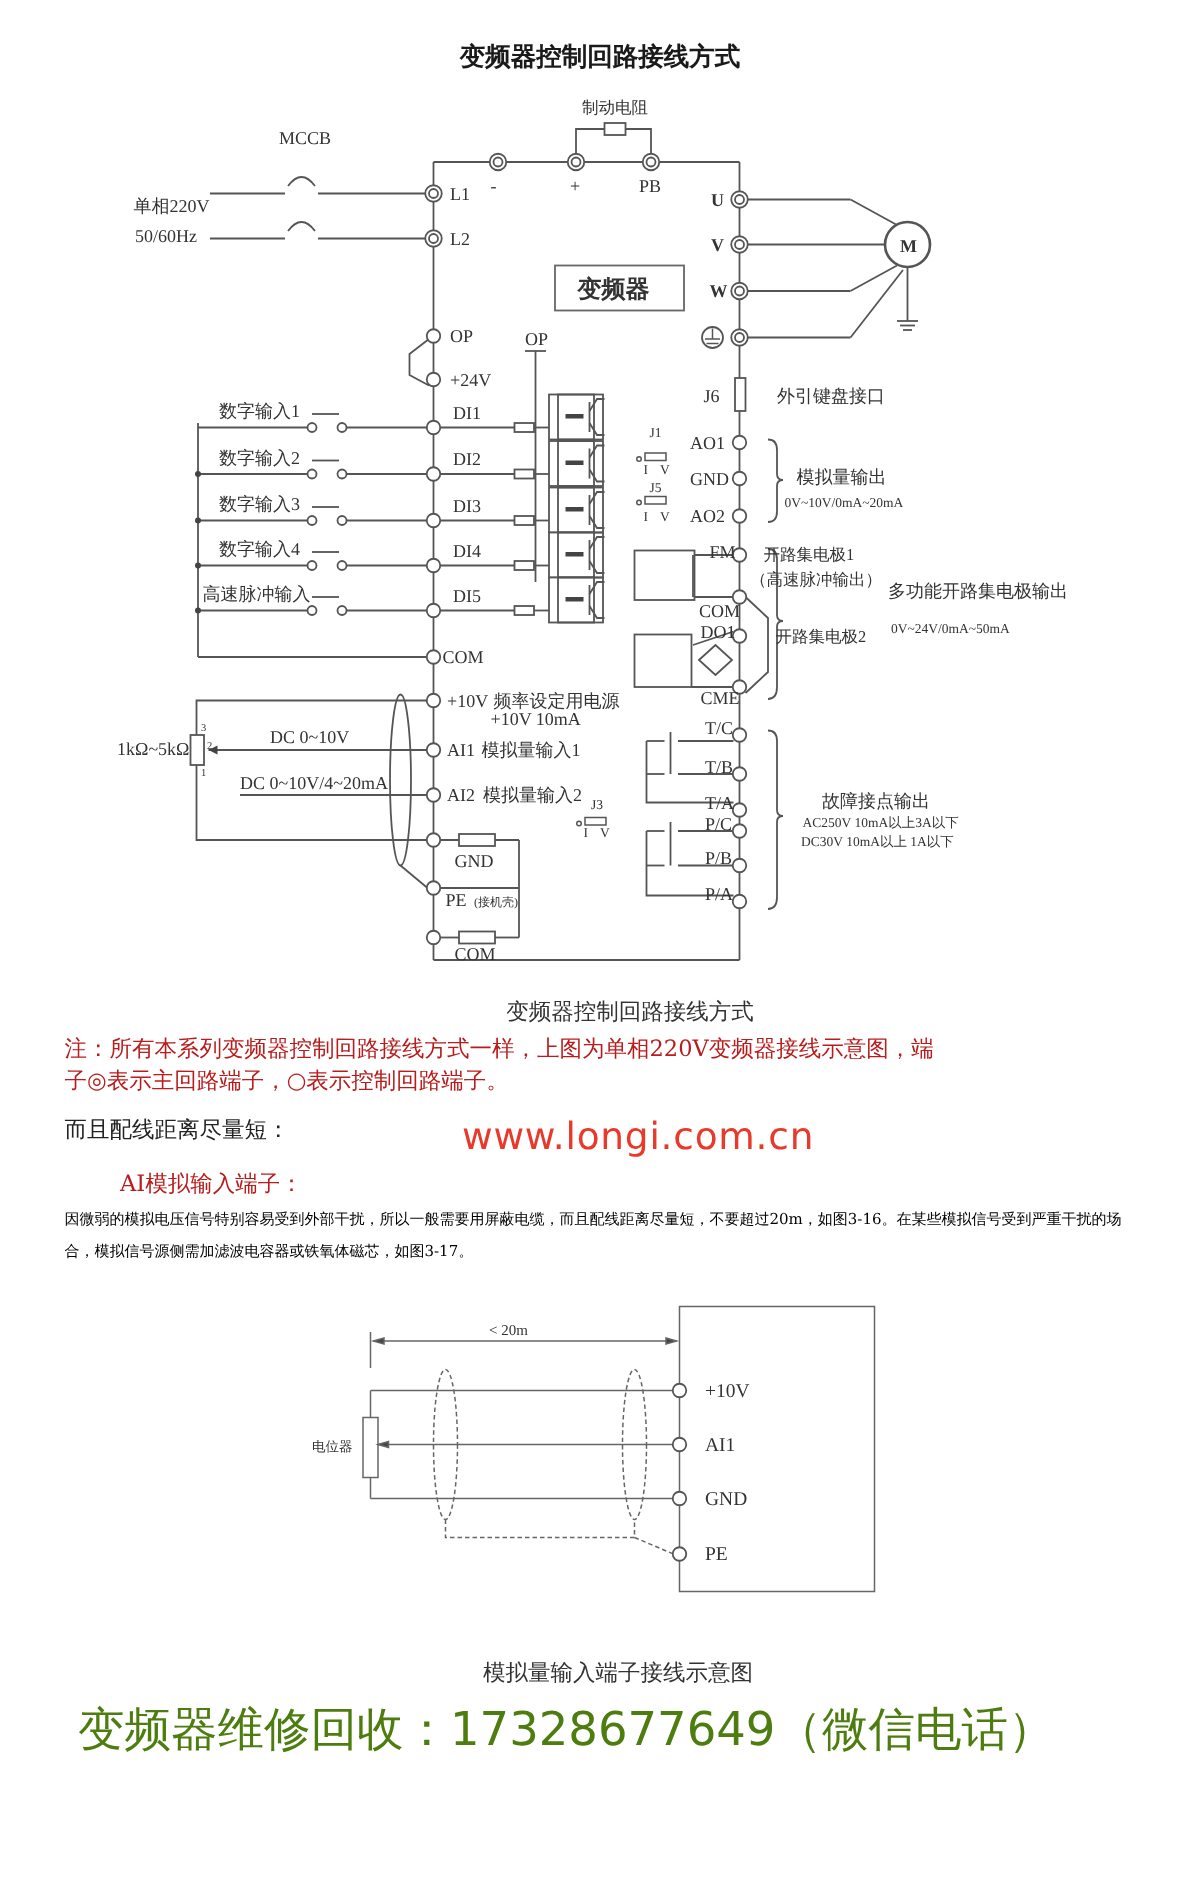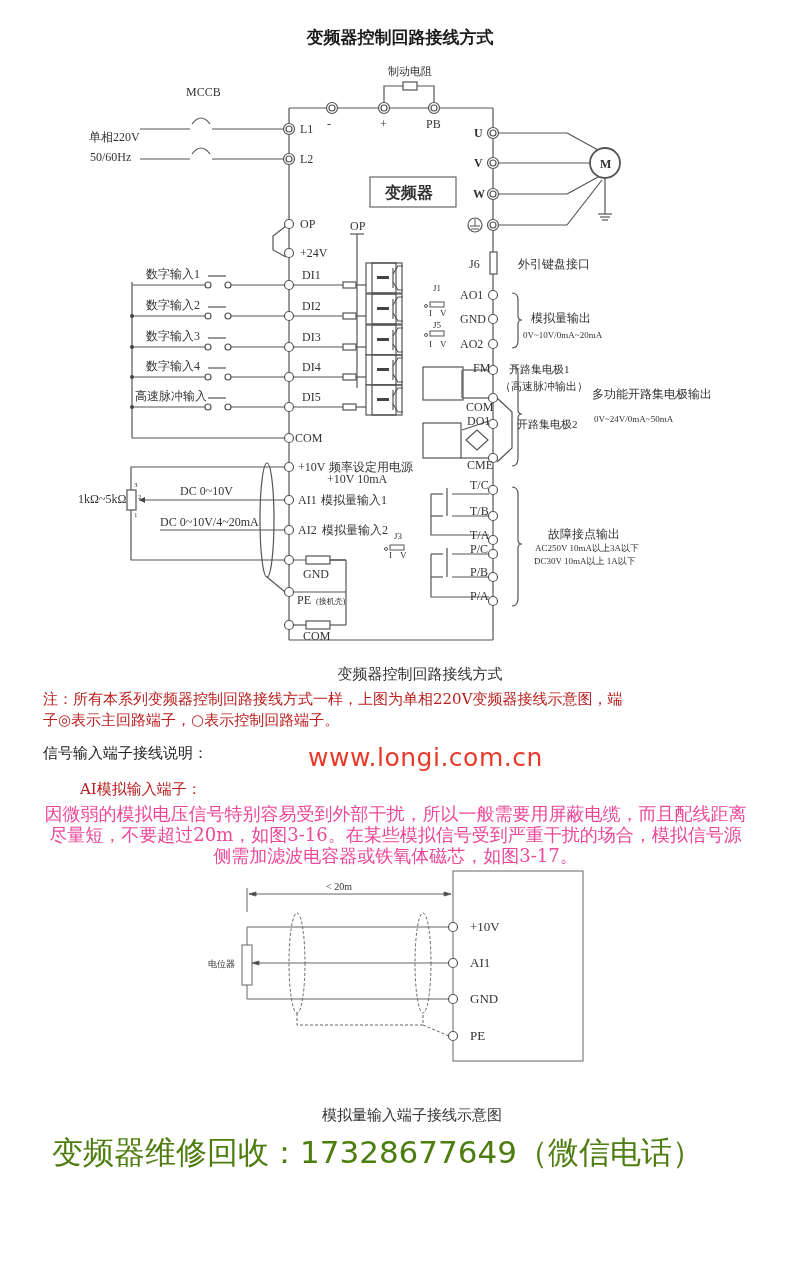--- a/index.html
+++ b/index.html
@@ -9,21 +9,21 @@
   .title { font-family: "DejaVu Sans", "Liberation Sans", sans-serif; font-size: 17px; font-weight: bold; color: #1a1a1a; }
   svg { position: absolute; left: 0; top: 0; }
   svg text { font-family: "Liberation Serif", "DejaVu Serif", serif; fill: #333; }
   .lbl-sm { font-size: 11px; }
   .lbl-md { font-size: 12px; }
   .lbl-bold { font-weight: bold; }
   .caption { font-size: 15px; color: #333; }
   .note { font-size: 15px; color: #b91c1c; line-height: 21px; }
   .heading { font-family: "DejaVu Sans", "Liberation Sans", sans-serif; font-size: 15px; color: #222; }
   .watermark { font-family: "DejaVu Sans", "Liberation Sans", sans-serif; font-size: 25px; color: #e8392a; letter-spacing: 0.5px; }
-  .body-text { font-size: 18px; line-height: 21px; color: #ec4899; white-space: normal; text-align: center; }
+  .body-text { font-size: 10px; line-height: 21px; color: #000000; white-space: normal; }
   .contact { font-family: "DejaVu Sans", "Liberation Sans", sans-serif; font-size: 31px; color: #4d7c0f; margin-top: 14px; }
 </style>
 </head>
 <body>
 
 <div class="abs title" style="left:0;width:800px;top:26px;text-align:center;">变频器控制回路接线方式</div>
 
 <svg width="800" height="660" viewBox="0 0 800 660">
   <g stroke="#555" stroke-width="1.2" fill="none">
 
@@ -365,21 +365,21 @@
   <text x="470" y="576" class="lbl-md">P/B</text>
   <text x="470" y="600" class="lbl-md">P/A</text>
   <text x="548" y="538" class="lbl-md">故障接点输出</text>
   <text x="535" y="551" style="font-size:9px">AC250V 10mA以上3A以下</text>
   <text x="534" y="564" style="font-size:9px">DC30V   10mA以上  1A以下</text>
 </svg>
 
 <div class="abs caption" style="left:0;width:840px;top:665px;text-align:center;">变频器控制回路接线方式</div>
 <div class="abs note" style="left:43px;top:689px;">注：所有本系列变频器控制回路接线方式一样，上图为单相220V变频器接线示意图，端</div>
 <div class="abs note" style="left:43px;top:710px;">子◎表示主回路端子，○表示控制回路端子。</div>
-<div class="abs heading" style="left:43px;top:744px;">信号输入端子接线说明：</div>
+<div class="abs heading" style="left:43px;top:744px;">而且配线距离尽量短：</div>
 <div class="abs watermark" style="left:308px;top:743px;">www.longi.com.cn</div>
 <div class="abs note" style="left:80px;top:779px;">AI模拟输入端子：</div>
 <div class="abs body-text" style="left:43px;top:803px;width:705px;">因微弱的模拟电压信号特别容易受到外部干扰，所以一般需要用屏蔽电缆，而且配线距离尽量短，不要超过20m，如图3-16。在某些模拟信号受到严重干扰的场合，模拟信号源侧需加滤波电容器或铁氧体磁芯，如图3-17。</div>
 
 <svg width="800" height="1263" viewBox="0 0 800 1263" style="pointer-events:none;">
   <g stroke="#666" stroke-width="1" fill="none">
     <rect x="453" y="871" width="130" height="190"></rect>
     <line x1="247" y1="888" x2="247" y2="912"></line>
     <line x1="249" y1="894" x2="451" y2="894"></line>
     <polygon points="249,894 256,892 256,896" fill="#444"></polygon>

